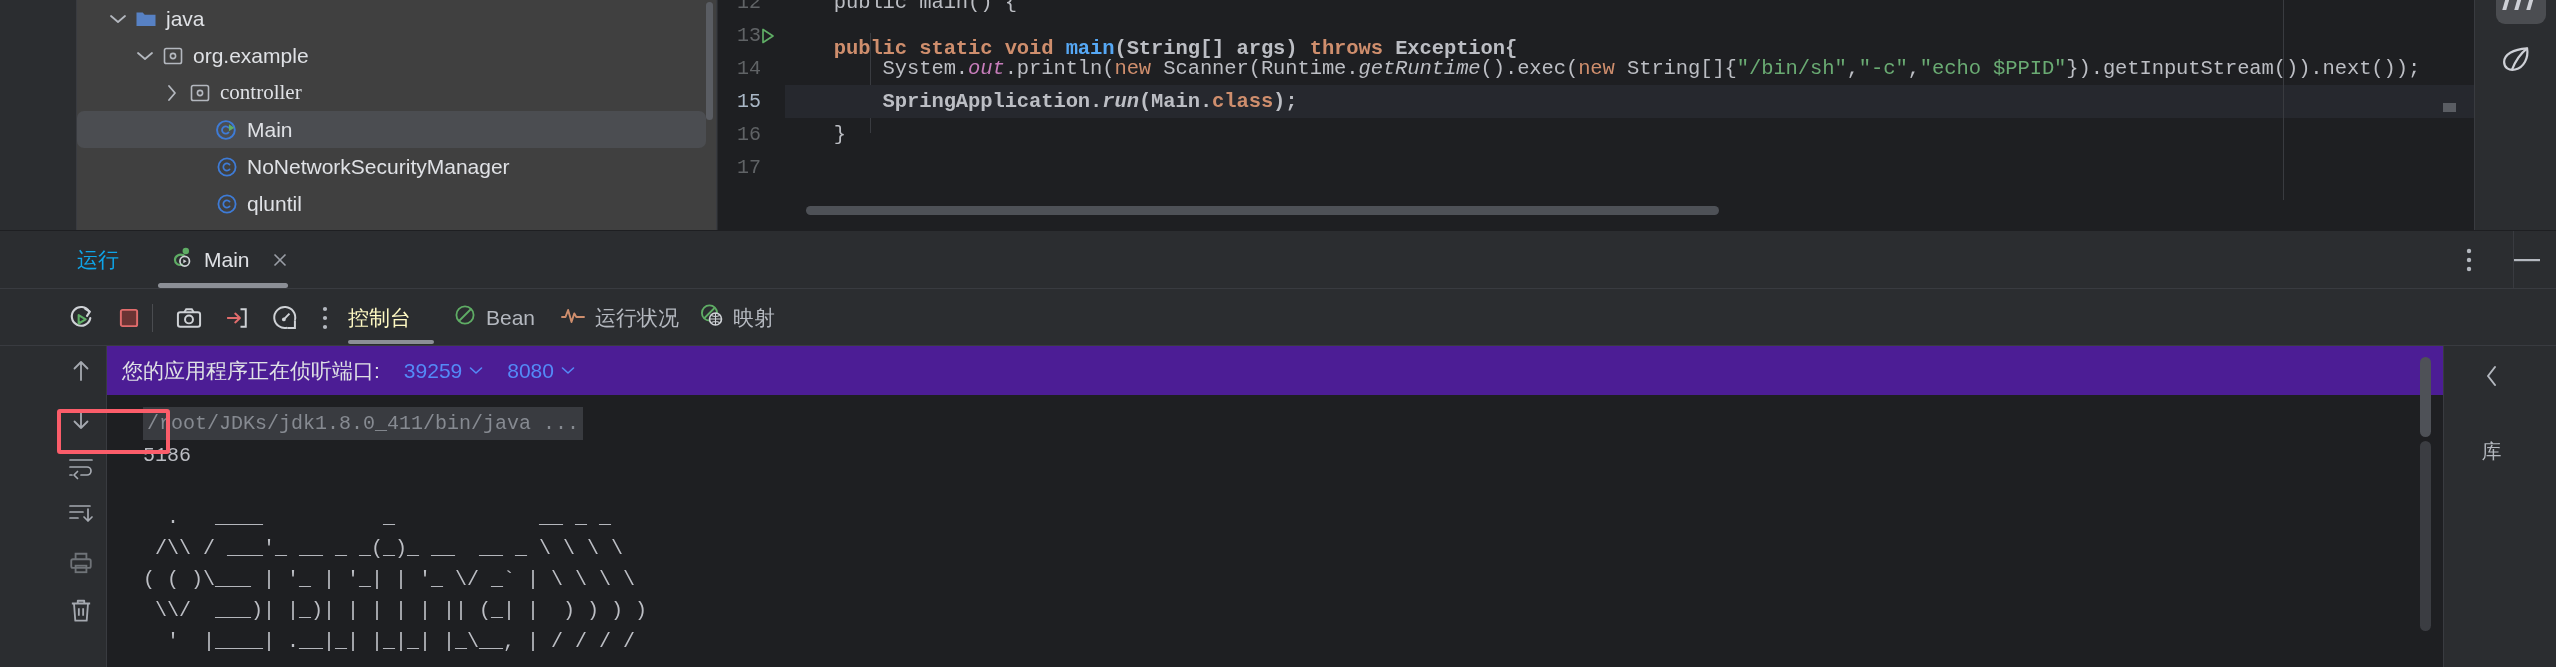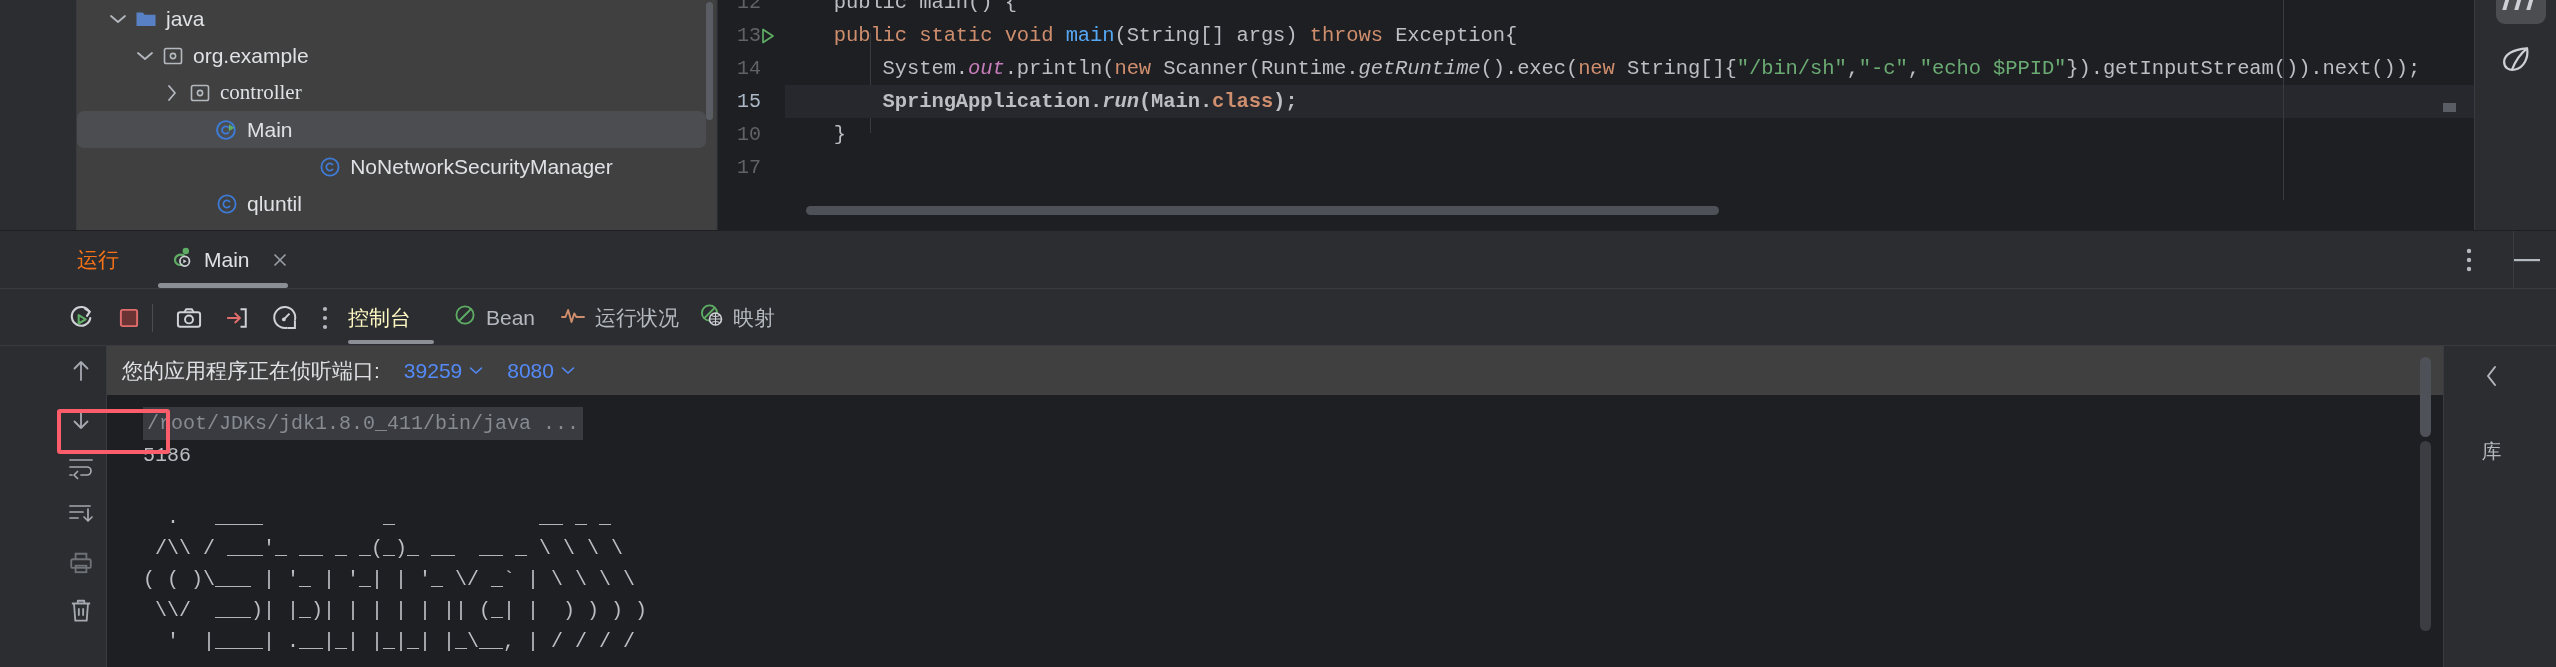--- a/index.html
+++ b/index.html
@@ -95,21 +95,21 @@
   .runwin {
     position:absolute; left:0; top:230px; width:2556px; height:437px;
     background:#2b2d30; border-top:1px solid #1e1f22;
   }
   .run-header {
     position:absolute; left:0; top:0; width:2556px; height:58px;
     border-bottom:1px solid #393b40;
   }
   .run-title {
     position:absolute; left:77px; top:0; height:58px; line-height:58px;
-    font-size:21px; color:#f97316; padding-left:0;
+    font-size:21px; color:#0ea5e9; padding-left:0;
   }
   .run-tab {
     position:absolute; left:155px; top:0; height:58px;
     display:flex; align-items:center; gap:9px; padding:0 14px;
   }
   .run-tab-underline {
     position:absolute; left:158px; top:52px; width:130px; height:5px;
     background:#8c8f96; border-radius:3px;
   }
   .run-tab-label { font-size:21px; color:#dfe1e5; }
@@ -138,21 +138,21 @@
   }
   .cg-ico { position:absolute; left:0; width:50px; height:50px; display:flex; align-items:center; justify-content:center; }
   .console-vline { position:absolute; left:106px; top:115px; width:1px; height:322px; background:#393b40; }
 
   
   .console {
     position:absolute; left:107px; top:115px; width:2336px; height:322px; background:#1e1f22;
   }
   .port-row {
     position:absolute; left:0; top:0; width:2336px; height:49px;
-    display:flex; align-items:center; background:#404040;
+    display:flex; align-items:center; background:#4c1d95;
     font-size:21px; color:#dfe1e5; padding-left:15px; gap:0;
   }
   .port-link { color:#548af7; margin-left:24px; display:inline-flex; align-items:center; gap:7px; }
   .console-text {
     position:absolute; left:0; top:49px; width:2336px; height:273px;
     font-family:"Liberation Mono","DejaVu Sans Mono",monospace;
     font-size:20px; line-height:31px; color:#bcbec4; padding:12px 0 0 36px;
     white-space:pre;
   }
   .cmdline { color:#868a91; background:#393b40; display:inline-block; padding:1px 4px; }
@@ -237,21 +237,21 @@
           <span class="twisty"></span>
           <span class="tree-ico">
             <svg width="26" height="26" viewBox="0 0 24 24" fill="none">
               <circle cx="11" cy="12" r="8.2" stroke="#3e7bd6" stroke-width="1.8"></circle>
               <path d="M13.4 9.8A3.4 3.4 0 1 0 13.4 14.2" stroke="#3e7bd6" stroke-width="1.7" fill="none" stroke-linecap="round"></path>
               <path d="M13.8 6.6v6.6l5-3.3z" fill="#5fad65"></path>
             </svg>
           </span>
           <span class="tree-label">Main</span>
         </div>
-        <div class="tree-row" style="padding-left: 109px; justify-content: center;">
+        <div class="tree-row" style="padding-left: 109px;">
           <span class="twisty"></span>
           <span class="tree-ico">
             <svg width="24" height="24" viewBox="0 0 24 24" fill="none">
               <circle cx="12" cy="12" r="8.6" stroke="#3e7bd6" stroke-width="1.8"></circle>
               <path d="M14.6 9.6A3.6 3.6 0 1 0 14.6 14.4" stroke="#3e7bd6" stroke-width="1.7" fill="none" stroke-linecap="round"></path>
             </svg>
           </span>
           <span class="tree-label">NoNetworkSecurityManager</span>
         </div>
         <div class="tree-row" style="padding-left: 109px;">
@@ -272,27 +272,27 @@
     <div class="gutter">
         <div class="ln" style="top: -14px;">12</div>
         <div class="ln" style="top: 19px;">13</div>
         <div class="run-marker" style="top: 19px;">
           <svg width="20" height="20" viewBox="0 0 20 20" fill="none" stroke="#5fad65" stroke-width="1.7" stroke-linejoin="round">
             <path d="M5 3.5v13l10-6.5z"></path>
           </svg>
         </div>
         <div class="ln" style="top: 52px;">14</div>
         <div class="ln cur" style="top: 85px;">15</div>
-        <div class="ln" style="top: 118px;">10</div>
+        <div class="ln" style="top: 118px;">16</div>
         <div class="ln" style="top: 151px;">17</div>
       </div>
     <div class="code-area">
       <div class="cguide"></div>
     <div class="cline" style="top: -14px;"><span class="pln">    public main() {</span></div>
-        <div class="cline" style="top: 19px;"><span class="pln">    </span><span class="kw">public static void </span><span class="fn">main</span><span class="pln">(String[] args) </span><span class="kw">throws </span><span class="pln">Exception{</span></div>
+        <div class="cline" style="top: 32px; font-weight: bold;"><span class="pln">    </span><span class="kw">public static void </span><span class="fn">main</span><span class="pln">(String[] args) </span><span class="kw">throws </span><span class="pln">Exception{</span></div>
         <div class="cline" style="top: 52px;"><span class="pln">        System.</span><span class="fld">out</span><span class="pln">.println(</span><span class="kw">new </span><span class="pln">Scanner(Runtime.</span><span class="mth">getRuntime</span><span class="pln">().exec(</span><span class="kw">new </span><span class="pln">String[]{</span><span class="st">"/bin/sh"</span><span class="pln">,</span><span class="st">"-c"</span><span class="pln">,</span><span class="st">"echo $PPID"</span><span class="pln">}).getInputStream()).next());</span></div>
         <div class="cline hl" style="top: 85px; font-weight: bold;"><span class="pln">        SpringApplication.</span><span class="mth">run</span><span class="pln">(Main.</span><span class="kw">class</span><span class="pln">);</span></div>
         <div class="cline" style="top: 118px;"><span class="pln">    }</span></div>
         <div class="cline" style="top: 151px;"><span class="pln"></span></div>
       </div>
     <div class="ed-right-line"></div>
     <div class="hscroll"></div>
     <div class="ed-marker"></div>
   </div>
 

